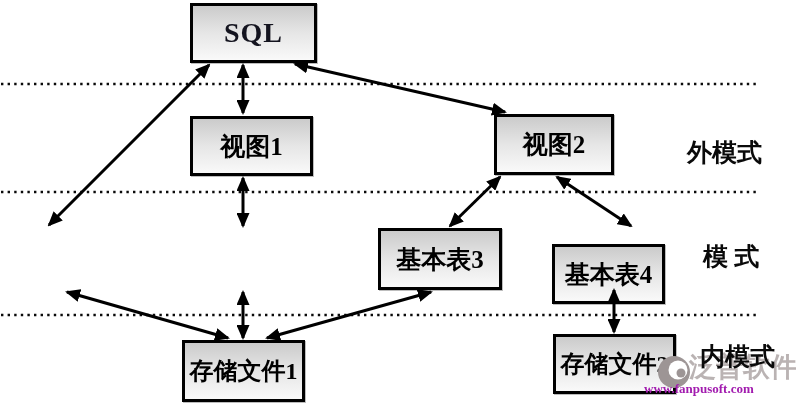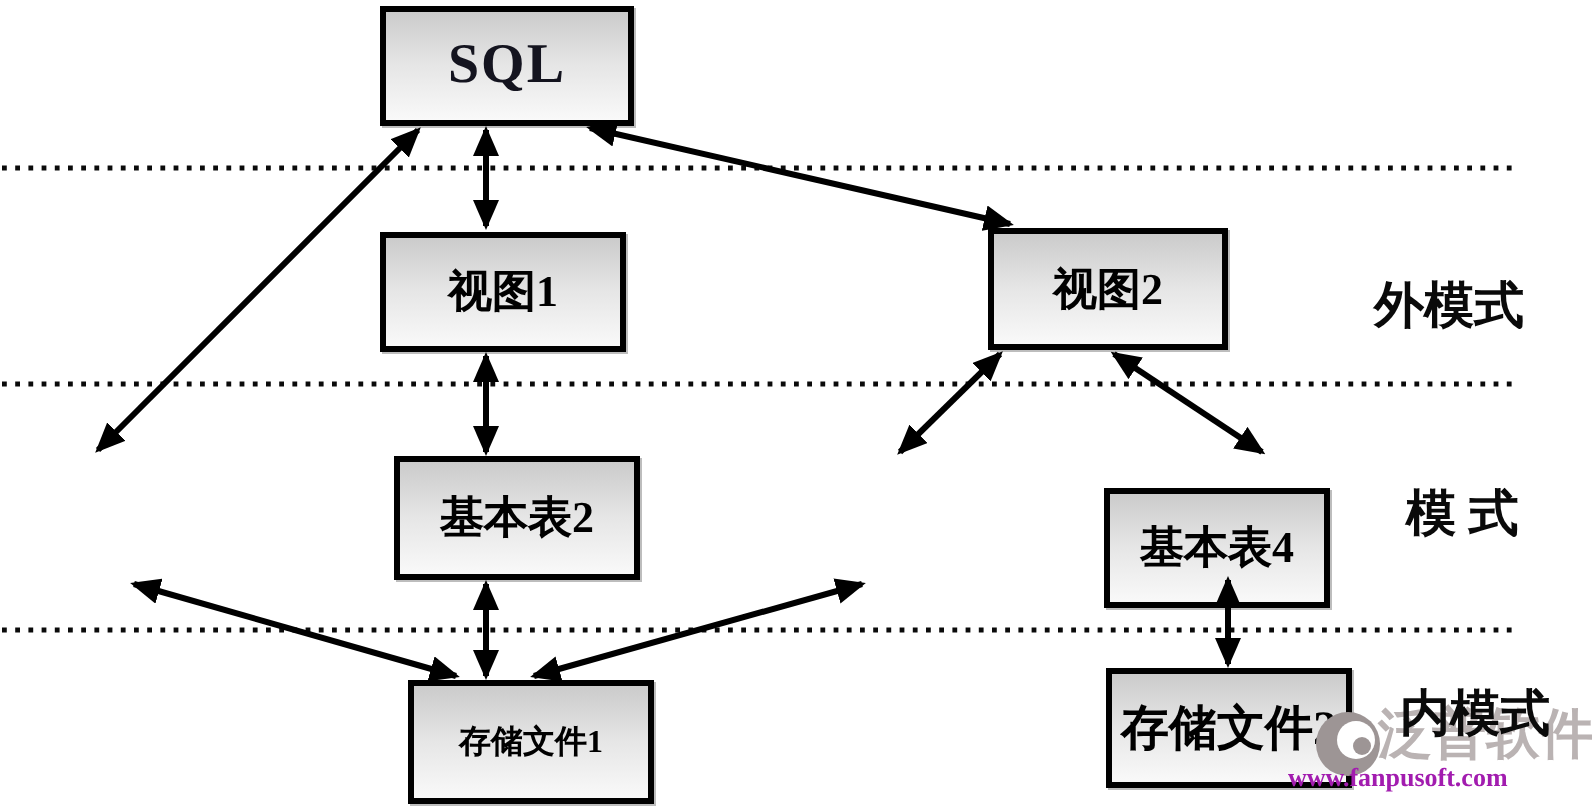--- a/index.html
+++ b/index.html
@@ -5,21 +5,21 @@
   html,body{margin:0;padding:0;background:#ffffff;}
   #canvas{
     position:relative;width:796px;height:404px;background:#ffffff;
     overflow:hidden;font-family:"Liberation Serif","DejaVu Serif",serif;
   }
   .node{
     position:absolute;box-sizing:border-box;
     border:3px solid #000000;
     background:linear-gradient(180deg,#cbcbcb 0%,#e6e6e6 50%,#f9f9f9 100%);
     display:flex;align-items:center;justify-content:center;
-    font-weight:bold;font-size:22px;color:#000000;
+    font-weight:bold;font-size:25px;color:#000000;
     box-shadow:1px 1px 0 #bdbdbd;
     z-index:1;
   }
   .node.sql-node{font-size:28px;color:#14141f;letter-spacing:1px;}
   #edge-layer{position:absolute;left:0;top:0;z-index:2;pointer-events:none;}
   .edge{stroke:#000000;stroke-width:3;}
   .dotted{stroke:#0a0a0a;stroke-width:2.6;stroke-dasharray:2.4 4.2;}
   .layer-label{
     position:absolute;font-weight:bold;font-size:25px;color:#0a0a0a;
     white-space:nowrap;z-index:5;
@@ -41,26 +41,26 @@
 
 <div id="canvas">
 
   <div class="node sql-node" style="left:190px;top:3px;width:127px;height:60px">SQL</div>
 
   <div class="node" style="left:190px;top:116px;width:123px;height:60px">视图1</div>
 
   <div class="node" style="left:494px;top:114px;width:120px;height:61px">视图2</div>
 
 
-  <div class="node" style="left:197px;top:228px;width:123px;height:62px">基本表2</div>
 
+  <div class="node" style="left:378px;top:228px;width:124px;height:62px">基本表3</div>
 
   <div class="node" style="left:552px;top:244px;width:113px;height:60px">基本表4</div>
 
-  <div class="node" style="left:204px;top:340px;width:123px;height:62px;font-size:16px">存储文件1</div>
+  <div class="node" style="left:182px;top:340px;width:123px;height:62px;font-size:24px">存储文件1</div>
 
   <div class="node" style="left:553px;top:334px;width:123px;height:60px;font-size:24px">存储文件2</div>
 
   <svg class="wm-logo" width="38" height="38">
     <circle cx="19" cy="19" r="16" fill="#9d9595"></circle>
     <circle cx="23" cy="17" r="9.5" fill="#ffffff"></circle>
     <circle cx="26" cy="20" r="4.5" fill="#9d9595"></circle>
   </svg>
   <div class="wm-brand">泛普软件</div>
   <div class="wm-url">www.fanpusoft.com</div>

